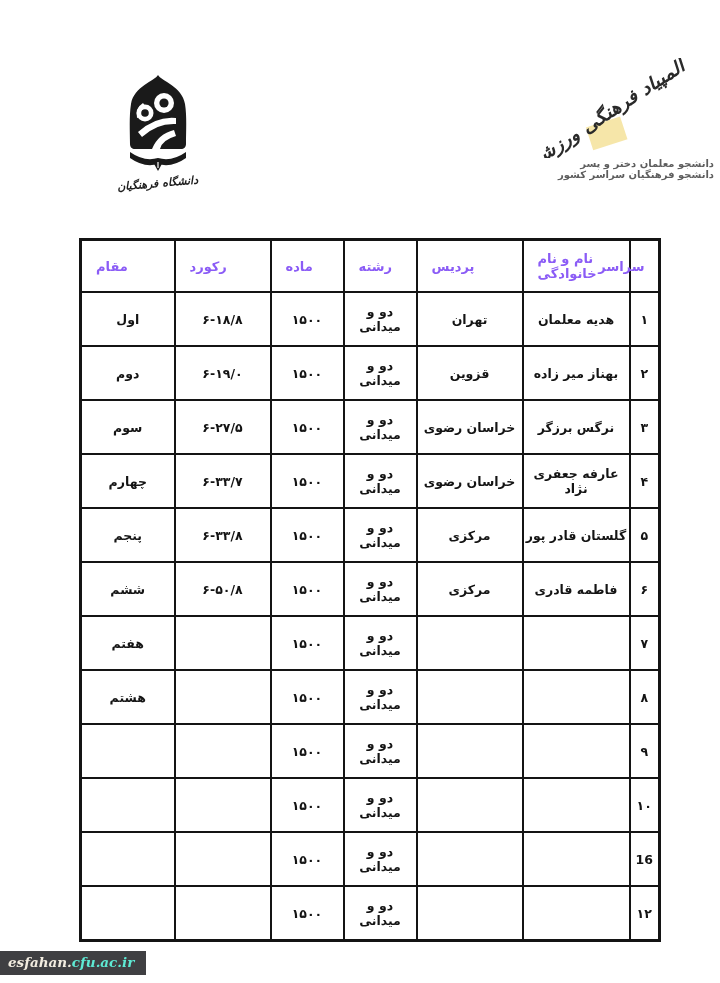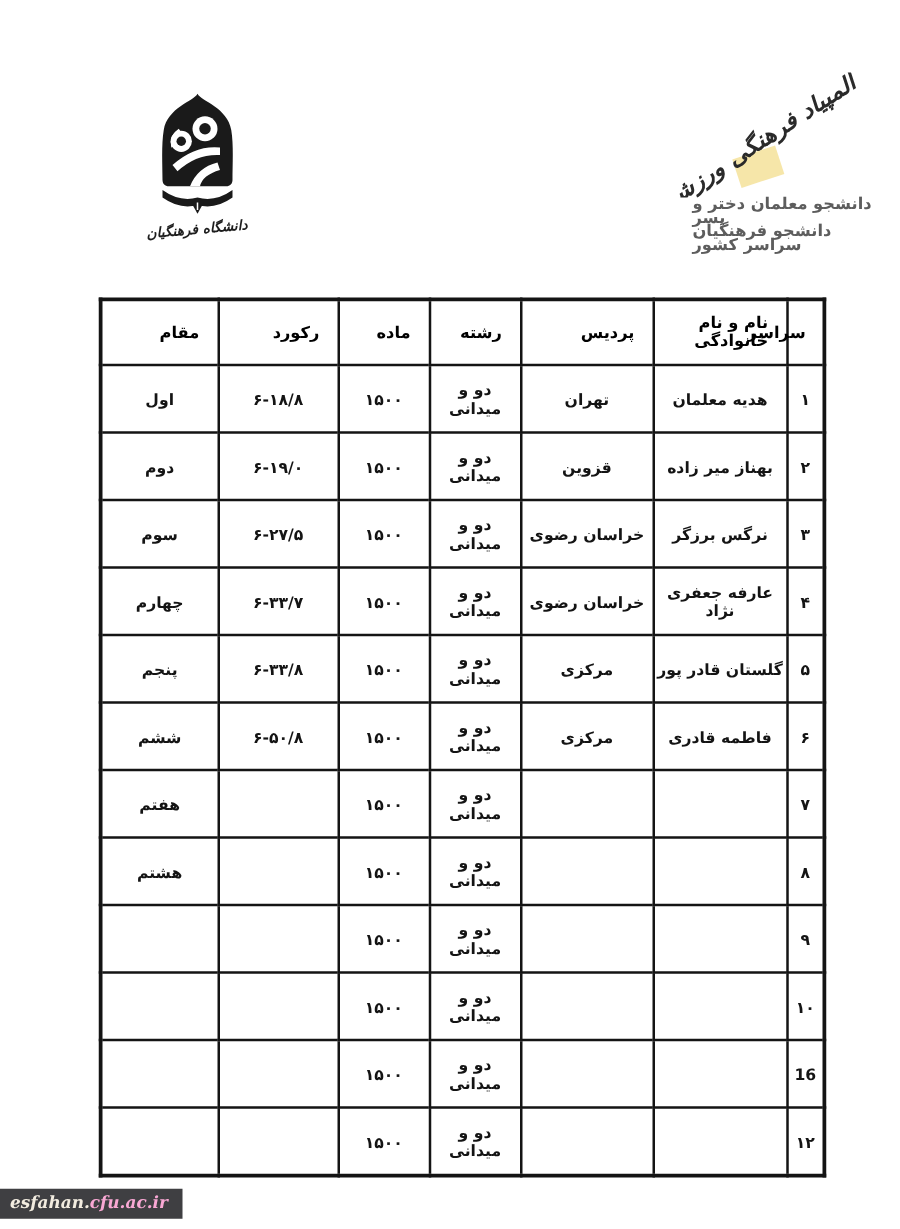--- a/index.html
+++ b/index.html
@@ -11,40 +11,40 @@
   .uni-logo{position:absolute;left:106px;top:74px;width:104px;height:128px;text-align:center;}
   .uni-logo svg{display:block;margin:0 auto;}
   .uni-caption{display:inline-block;margin-top:1px;font-size:11px;font-weight:bold;font-style:italic;
                transform:rotate(-5deg);color:#1d1d1d;white-space:nowrap;direction:rtl;}
 
   .doc-title{position:absolute;left:222px;top:106px;width:272px;text-align:center;
              font-size:15px;font-weight:bold;direction:rtl;color:#151515;letter-spacing:.2px;}
 
   .olympiad{position:absolute;left:496px;top:58px;width:224px;height:145px;}
   .olympiad svg{display:block;}
-  .olympiad-sub{position:absolute;left:58px;top:100px;width:160px;text-align:left;direction:rtl;
-                font-size:13px;line-height:11px;color:#5d5d5d;font-weight:bold;}
+  .olympiad-sub{position:absolute;left:58px;top:100px;width:160px;text-align:right;direction:rtl;
+                font-size:10px;line-height:11px;color:#5d5d5d;font-weight:bold;}
 
   
   table.results{position:absolute;left:79px;top:238px;width:579px;border-collapse:collapse;
                 table-layout:fixed;direction:rtl;background:#fff;}
   table.results,table.results th,table.results td{border:2px solid #141414;}
   table.results{border-width:3px;}
-  table.results th{height:50px;font-size:13px;font-weight:bold;text-align:right;
-                   vertical-align:middle;padding:0 14px;color:#000000;}
+  table.results th{height:50px;font-size:13px;font-weight:bold;text-align:left;
+                   vertical-align:middle;padding:0 14px;color:#8b5cf6;}
   table.results td{height:52px;font-size:12.5px;font-weight:bold;text-align:center;
                    vertical-align:middle;padding:0 2px;color:#141414;}
   td.ltr-num{direction:ltr;unicode-bidi:isolate;margin-top:17px;}
 
   
   .watermark{position:absolute;left:0;top:951px;background:#3f3f42;padding:3px 12px 5px 8px;
              font-family:"DejaVu Serif",serif;font-style:italic;font-weight:bold;font-size:13.5px;
              white-space:nowrap;z-index:5;}
   .wm-white{color:#f2ece0;text-align:center;}
-  .wm-orange{color:#f9a8d4;}
+  .wm-orange{color:#5eead4;}
 </style>
 </head>
 <body>
 
 <div class="page">
 
   <div class="uni-logo">
     <svg width="72" height="98" viewBox="0 0 72 98">
 
       <path d="M36 1 C33 7 12 12 9 30 C7 42 8 58 8 70 C8 73 10 75 13 75 L59 75 C62 75 64 73 64 70 C64 58 65 42 63 30 C60 12 39 7 36 1 Z" fill="#1a1a1a"></path>

